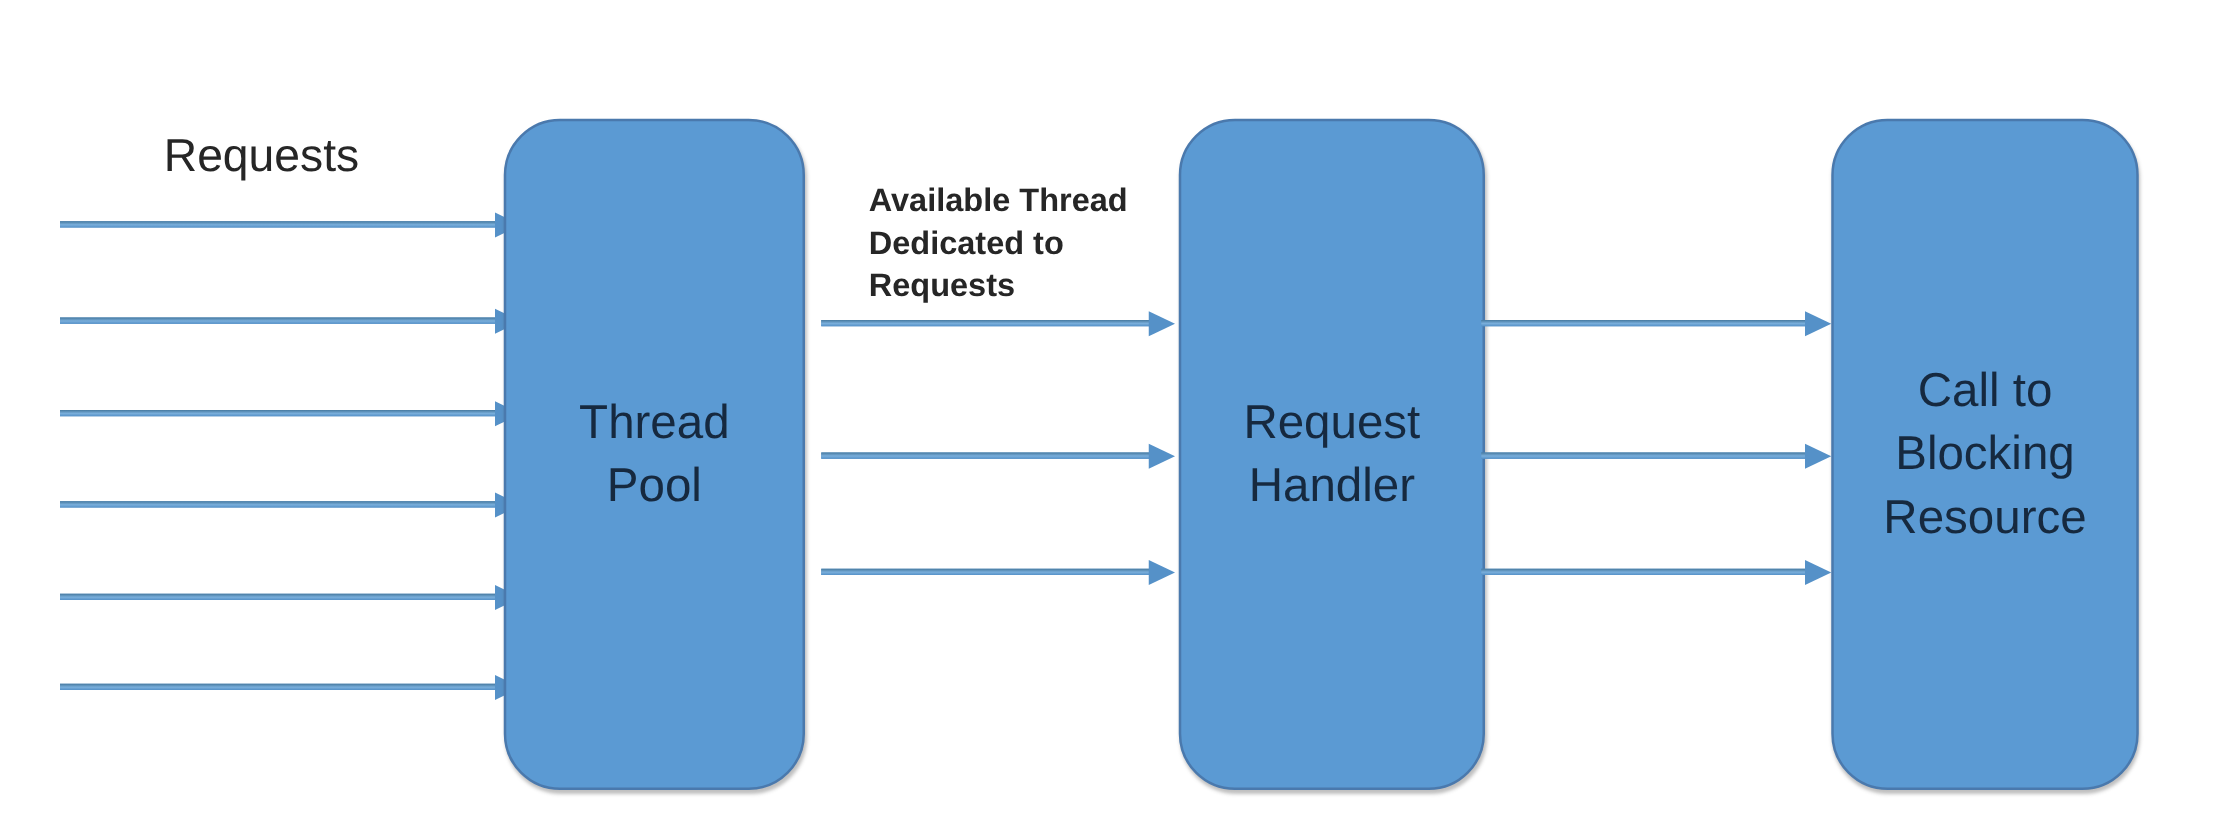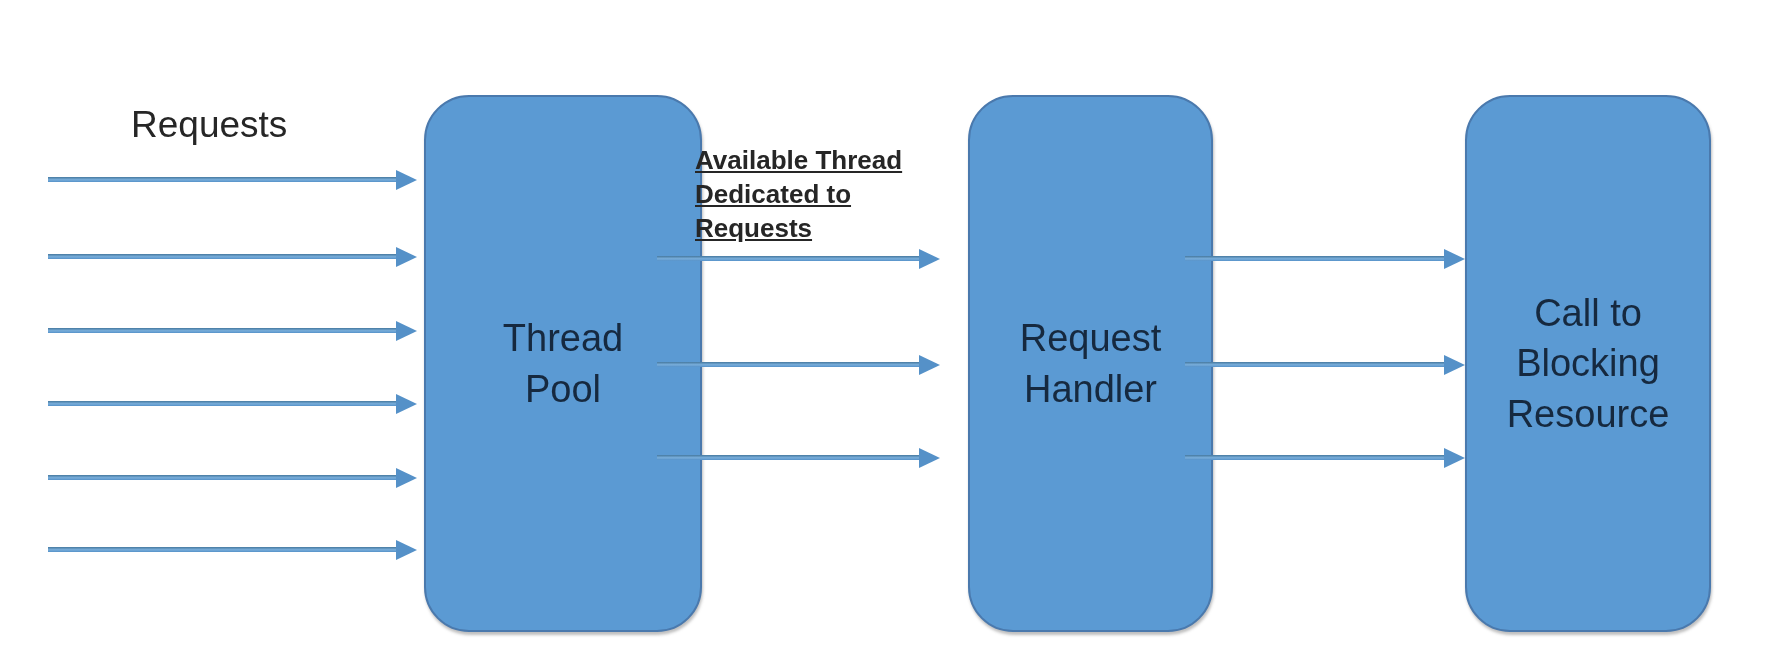--- a/index.html
+++ b/index.html
@@ -35,22 +35,22 @@
     box-shadow: 1px 3px 3px rgba(96, 96, 96, 0.40);
     display: flex;
     align-items: center;
     justify-content: center;
     text-align: center;
     font-size: 38px;
     line-height: 1.32;
     color: var(--node-text);
     white-space: pre-line;
   }
-  .node-thread-pool   { left: 424px;  width: 278px; }
-  .node-request-handler { left: 968px; width: 245px; }
+  .node-thread-pool   { left: 403px;  width: 241px; }
+  .node-request-handler { left: 943px; width: 245px; }
   .node-blocking      { left: 1465px; width: 246px; }
 
   
   .arrow {
     position: absolute;
     height: 20px;
   }
   .arrow::before {            
     content: "";
     position: absolute;
@@ -92,21 +92,21 @@
   }
   .edge-label {
     position: absolute;
     top: 143px;
     font-size: 26px;
     font-weight: bold;
     line-height: 34px;
     color: var(--label-text);
     white-space: pre-line;
   }
-  .edge-label.available { left: 695px; text-decoration: underline; }
+  .edge-label.available { left: 695px; }
   .edge-label.blocked   { left: 1222px; }
 </style>
 </head>
 <body>
 
 <div class="canvas">
 
   <div class="requests-label">Requests</div>
 
   <div class="arrow req req-1"></div>

